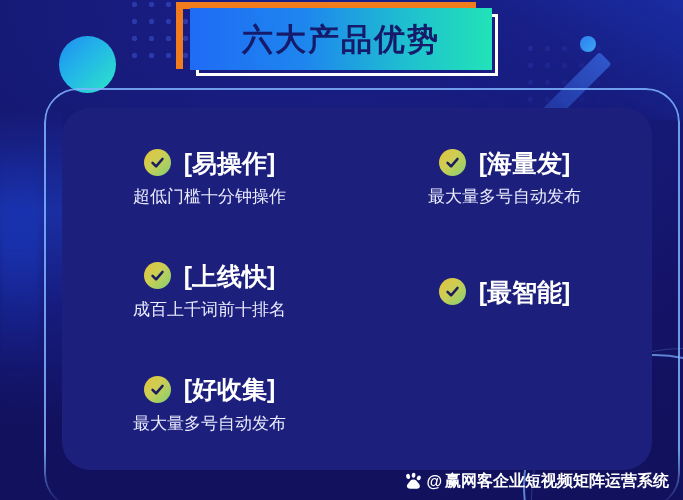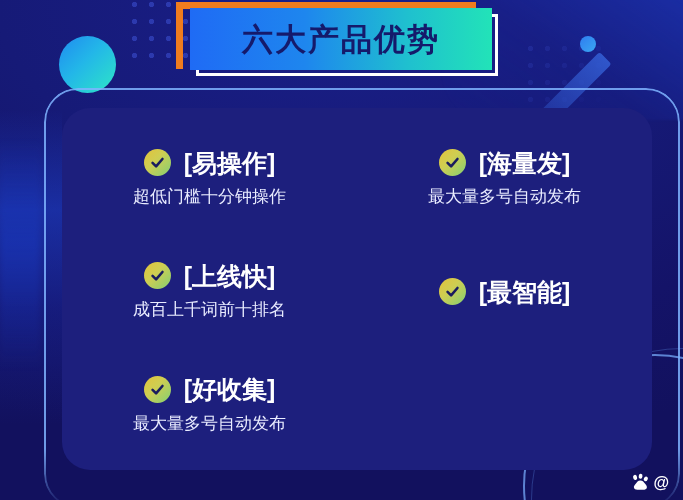--- a/index.html
+++ b/index.html
@@ -245,15 +245,16 @@
   <div class="watermark">
     <span class="paw">
       <svg width="19" height="19" viewBox="0 0 24 24">
         <ellipse cx="5.2" cy="5.6" rx="2.5" ry="3.3" fill="#ffffff" transform="rotate(-16 5.2 5.6)"></ellipse>
         <ellipse cx="12.1" cy="4.2" rx="2.4" ry="3.2" fill="#ffffff" transform="rotate(8 12.1 4.2)"></ellipse>
         <ellipse cx="18.7" cy="7.4" rx="2.5" ry="3.1" fill="#ffffff" transform="rotate(28 18.7 7.4)"></ellipse>
         <path d="M11.8 9.4c3.1 0 4.6 2.3 6 4.2 1.5 2 2.6 3.1 2.2 4.9-.4 1.9-2.4 2.6-4.5 2.6h-7.6c-2.1 0-3.9-.8-4.2-2.7-.3-1.8.8-2.9 2.3-4.8 1.4-1.9 2.8-4.2 5.8-4.2z" fill="#ffffff"></path>
       </svg>
     </span>
     <span class="wm-at">@</span>
+    <span>赢网客企业短视频矩阵运营系统</span>
   </div>
 
 </div>
 
 </body></html>

